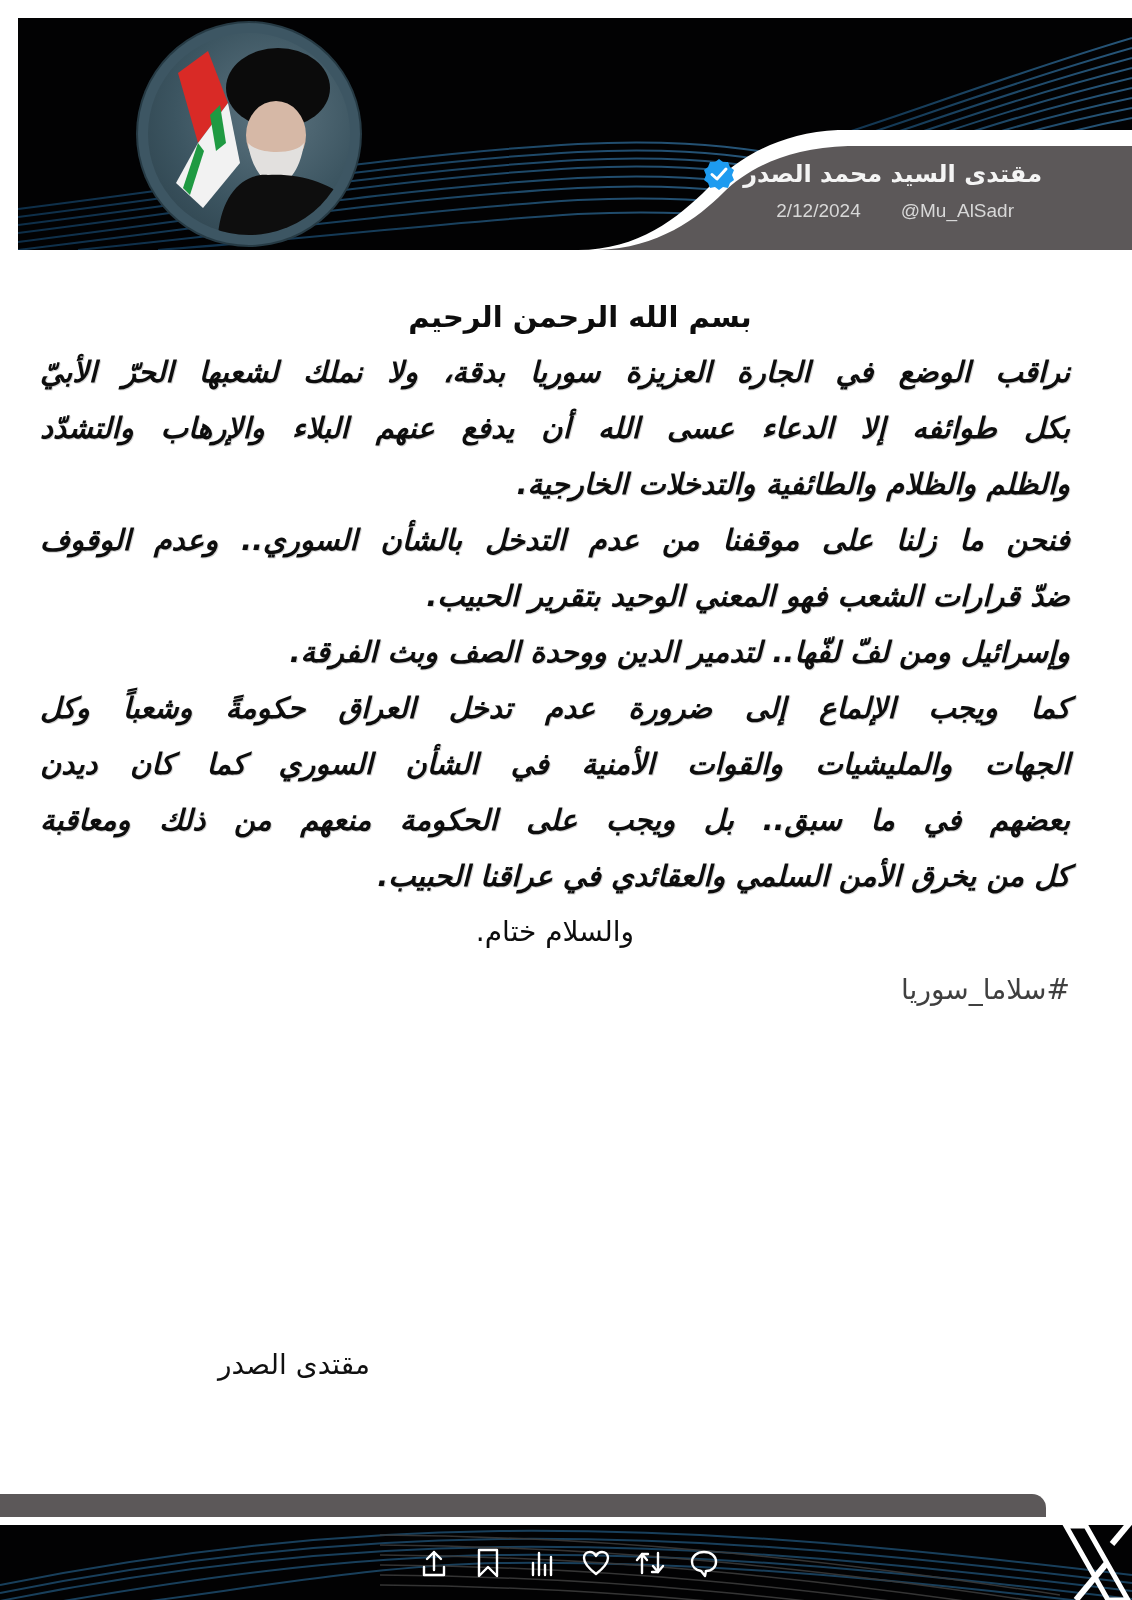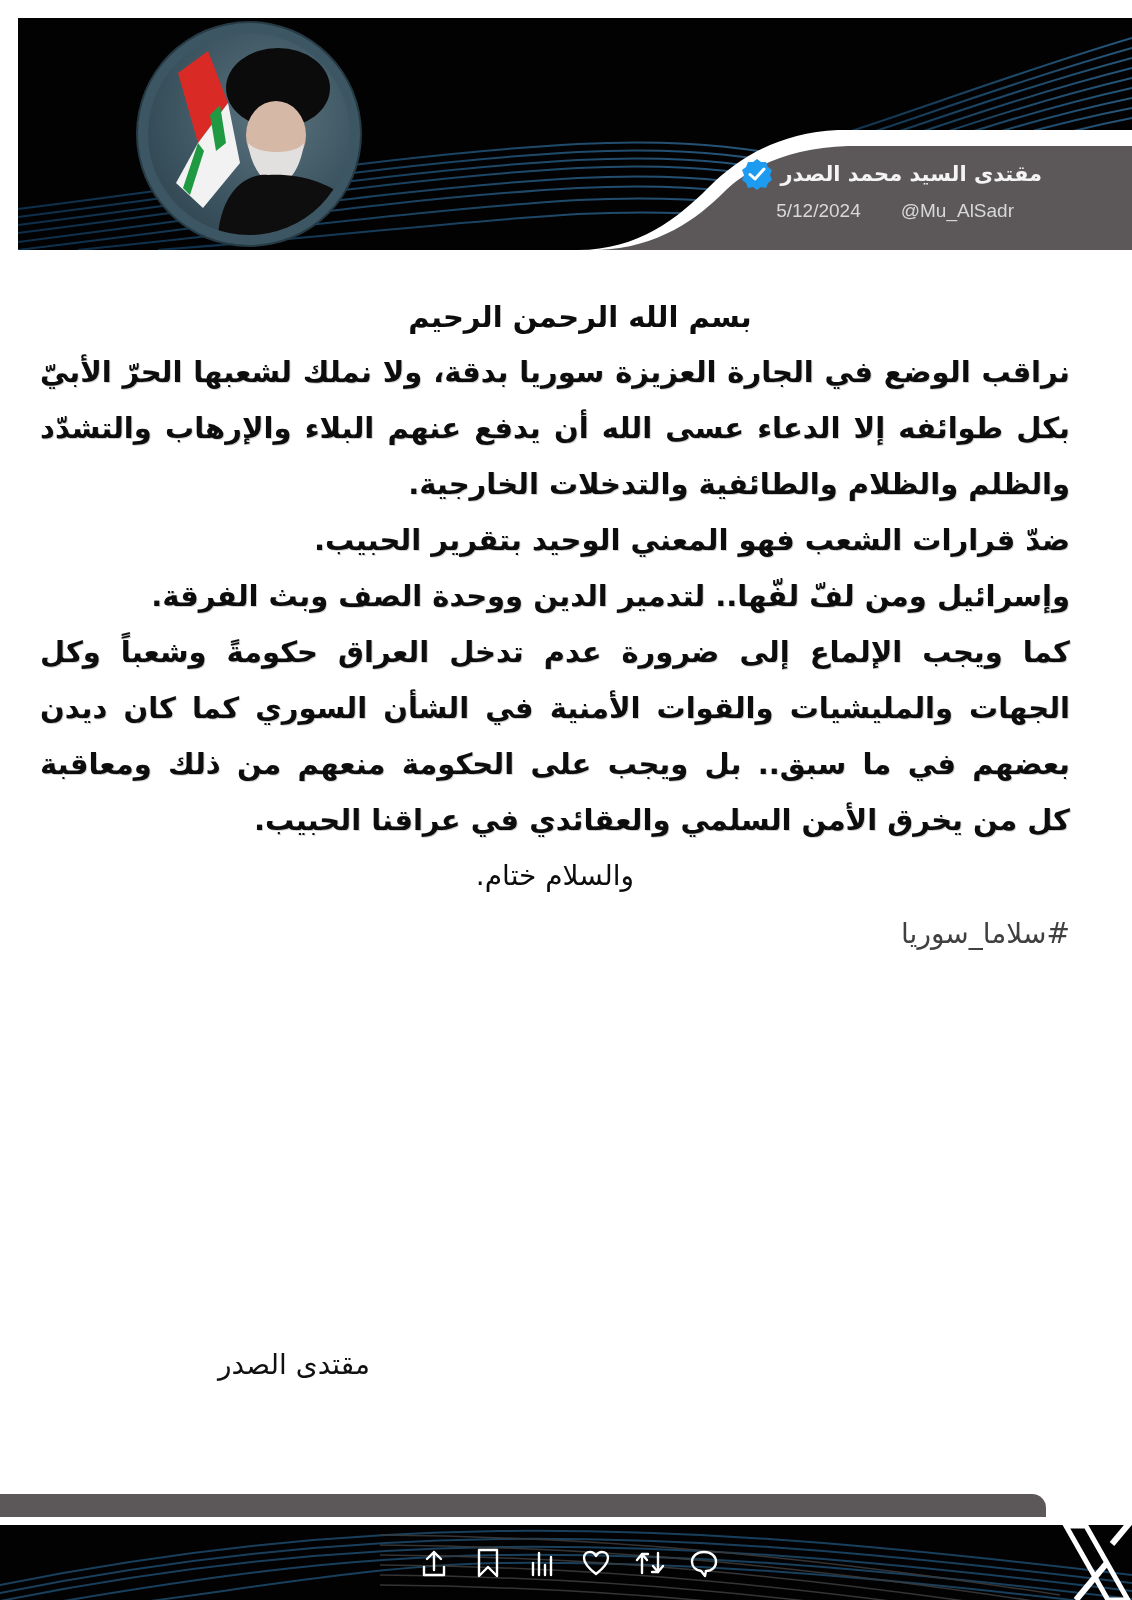--- a/index.html
+++ b/index.html
@@ -21,21 +21,21 @@
       width: 100%; height: 100%; border-radius: 50%; overflow: hidden; position: relative;
       background: radial-gradient(circle at 60% 40%, #5d7480 0%, #3c5561 55%, #2a3e48 100%);
     }
     .avatar-inner svg { position: absolute; left: 0; top: 0; }
 
     .name-block {
       position: absolute; right: 90px; top: 140px; width: 420px; text-align: right; direction: rtl;
     }
     .display-name-row { display: flex; align-items: center; justify-content: flex-start; gap: 8px; direction: rtl; }
     .display-name {
-      color: #f4f4f4; font-family: "DejaVu Sans", sans-serif; font-size: 21px; font-weight: bold;
+      color: #f4f4f4; font-family: "DejaVu Sans", sans-serif; font-size: 24px; font-weight: bold;
       letter-spacing: 0.3px; white-space: nowrap;
     }
     .verified {
       width: 32px; height: 32px; display: inline-block;
     }
     .meta-row {
       margin-top: 10px; display: flex; gap: 40px; justify-content: flex-start; direction: ltr;
       padding-left: 0; color: #d8d8d8; font-family: "Liberation Sans", sans-serif; font-size: 19px;
       flex-direction: row-reverse; padding-right: 28px;
     }
@@ -46,20 +46,21 @@
       color: #0d0d0d;
     }
     .basmala {
       text-align: center; font-size: 29px; font-weight: bold; margin-left: 50px;
       margin-bottom: 18px; letter-spacing: 0.5px;
     }
     .para-line {
       font-size: 29px; font-weight: bold; line-height: 40px; height: 56px;
       text-shadow: 1px 1px 0 rgba(0,0,0,0.18); white-space: nowrap; text-align: justify;
       text-align-last: justify;
+      font-style: italic;
     }
     .para-line.last { text-align-last: right; }
     .closing { font-size: 28px; line-height: 40px; height: 58px; font-weight: normal; text-align: center; }
     .hashtag { font-size: 28px; line-height: 40px; height: 58px; color: #404040; }
     .signature {
       position: absolute; left: 188px; top: 1348px; font-size: 28px; color: #111; direction: rtl; margin-left: 30px;
     }
 
     
     .footer-gray {
@@ -141,30 +142,31 @@
   <div class="name-block">
     <div class="display-name-row">
       <span class="display-name">مقتدى السيد محمد الصدر</span>
       <svg class="verified" viewBox="0 0 32 32">
         <path d="M16 1 L20 4 L25 4 L27 9 L31 12 L29 17 L31 22 L27 25 L25 30 L20 29 L16 32 L12 29 L7 30 L5 25 L1 22 L3 17 L1 12 L5 9 L7 4 L12 4 Z" fill="#1d9bf0"></path>
         <path d="M9 16.5 L14 21 L23 11" stroke="#ffffff" stroke-width="3" fill="none" stroke-linecap="round" stroke-linejoin="round"></path>
       </svg>
     </div>
     <div class="meta-row">
       <span>@Mu_AlSadr</span>
-      <span>5/12/2024</span>
+      <span>2/12/2024</span>
     </div>
   </div>
 </div>
 
 <div class="content">
   <div class="basmala">بسم الله الرحمن الرحيم</div>
   <div class="para-line">نراقب الوضع في الجارة العزيزة سوريا بدقة، ولا نملك لشعبها الحرّ الأبيّ</div>
   <div class="para-line">بكل طوائفه إلا الدعاء عسى الله أن يدفع  عنهم البلاء والإرهاب والتشدّد</div>
   <div class="para-line last">والظلم والظلام والطائفية والتدخلات الخارجية.</div>
+  <div class="para-line">فنحن ما زلنا على موقفنا من عدم التدخل بالشأن السوري.. وعدم الوقوف</div>
   <div class="para-line last">ضدّ قرارات الشعب فهو المعني الوحيد بتقرير الحبيب.</div>
   <div class="para-line last">وإسرائيل ومن لفّ لفّها.. لتدمير الدين ووحدة الصف وبث الفرقة.</div>
   <div class="para-line">كما ويجب الإلماع إلى ضرورة عدم تدخل العراق حكومةً وشعباً وكل</div>
   <div class="para-line">الجهات والمليشيات والقوات الأمنية في الشأن السوري كما كان ديدن</div>
   <div class="para-line">بعضهم في ما سبق.. بل ويجب على الحكومة منعهم من ذلك ومعاقبة</div>
   <div class="para-line last">كل من يخرق الأمن السلمي والعقائدي في عراقنا الحبيب.</div>
   <div class="closing">والسلام ختام.</div>
   <div class="hashtag">#سلاما_سوريا</div>
 </div>
 <div class="signature">مقتدى الصدر</div>

